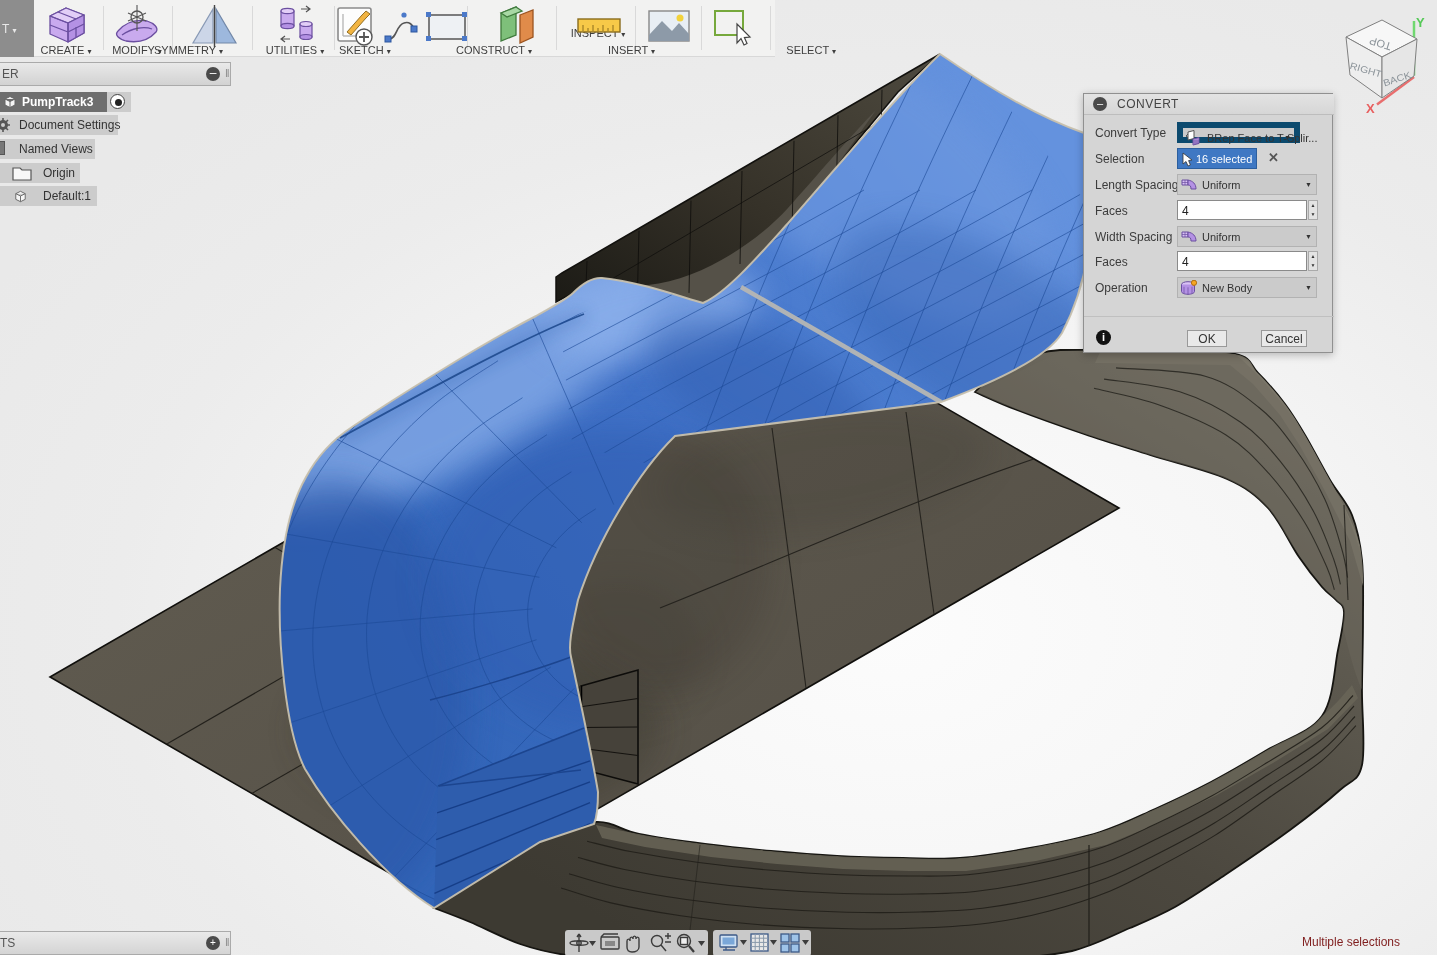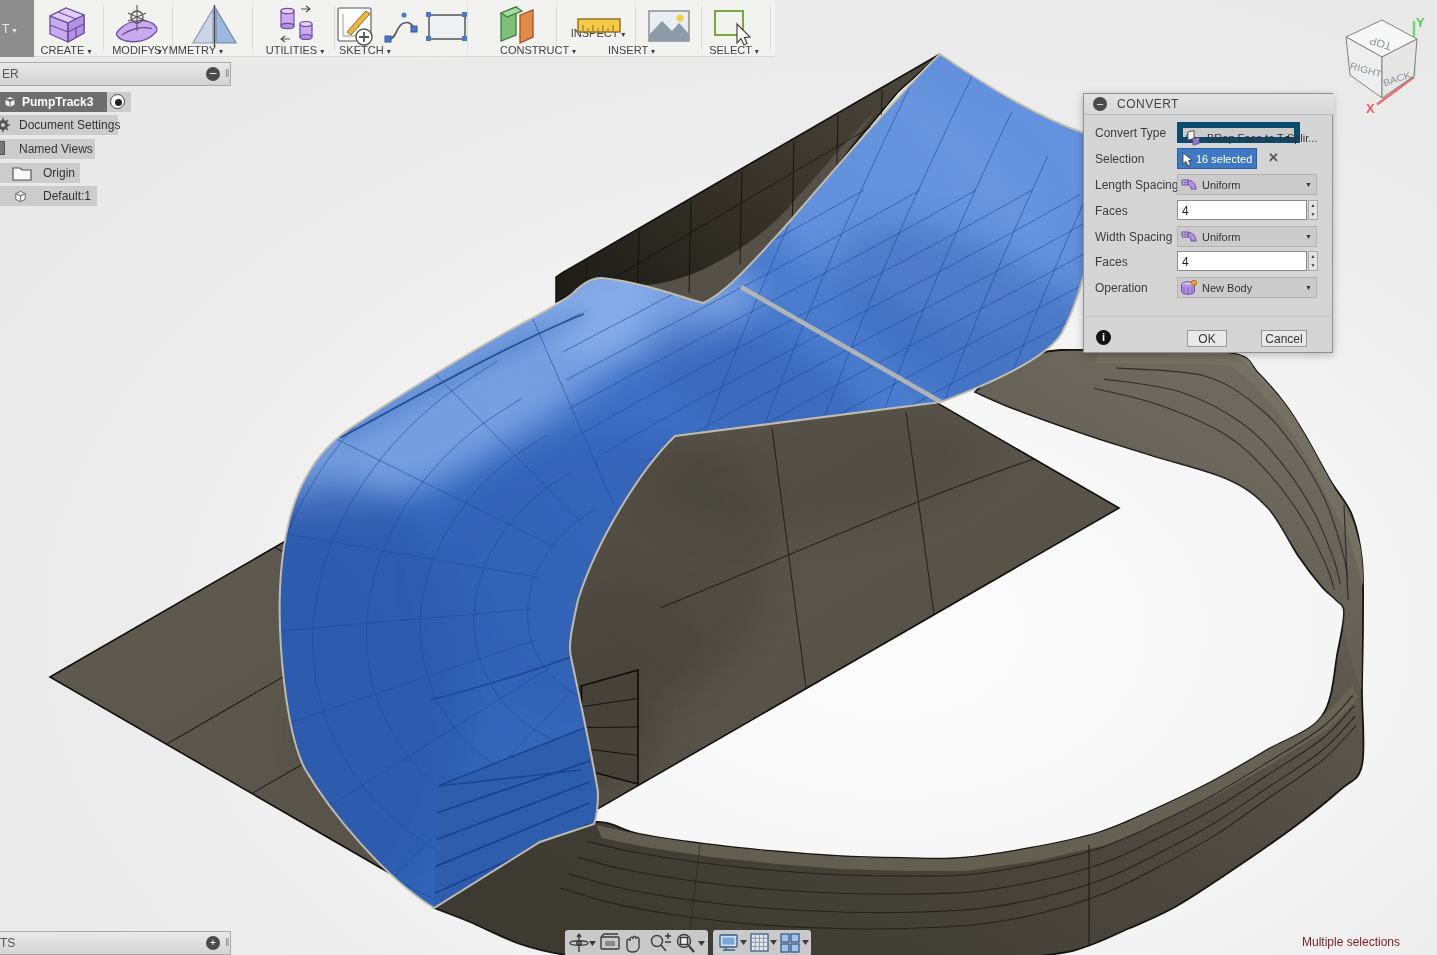--- a/index.html
+++ b/index.html
@@ -201,24 +201,24 @@
       <div style="position:absolute;left:467px;top:6px;width:1px;height:44px;background:#d9d9d9"></div>
       <div style="position:absolute;left:556px;top:6px;width:1px;height:44px;background:#d9d9d9"></div>
       <div style="position:absolute;left:635px;top:6px;width:1px;height:44px;background:#d9d9d9"></div>
       <div style="position:absolute;left:701px;top:6px;width:1px;height:44px;background:#d9d9d9"></div>
       <div style="position:absolute;left:770px;top:6px;width:1px;height:44px;background:#d9d9d9"></div>
       <div style="position:absolute;left:66px;top:44px;width:120px;margin-left:-60px;text-align:center;font-size:11px;color:#3f3f3f">CREATE <span style="font-size:8px">▾</span></div>
       <div style="position:absolute;left:137px;top:44px;width:120px;margin-left:-60px;text-align:center;font-size:11px;color:#3f3f3f">MODIFY <span style="font-size:8px">▾</span></div>
       <div style="position:absolute;left:214px;top:44px;width:120px;margin-left:-60px;font-size:11px;color:#3f3f3f">SYMMETRY <span style="font-size:8px">▾</span></div>
       <div style="position:absolute;left:295px;top:44px;width:120px;margin-left:-60px;text-align:center;font-size:11px;color:#3f3f3f">UTILITIES <span style="font-size:8px">▾</span></div>
       <div style="position:absolute;left:399px;top:44px;width:120px;margin-left:-60px;text-align:left;font-size:11px;color:#3f3f3f">SKETCH <span style="font-size:8px">▾</span></div>
-      <div style="position:absolute;left:516px;top:44px;width:120px;margin-left:-60px;text-align:right;font-size:11px;color:#3f3f3f">CONSTRUCT <span style="font-size:8px">▾</span></div>
+      <div style="position:absolute;left:516px;top:44px;width:120px;margin-left:-60px;text-align:left;font-size:11px;color:#3f3f3f">CONSTRUCT <span style="font-size:8px">▾</span></div>
       <div style="position:absolute;left:598px;top:27px;width:120px;margin-left:-60px;text-align:center;font-size:11px;color:#3f3f3f">INSPECT <span style="font-size:8px">▾</span></div>
       <div style="position:absolute;left:668px;top:44px;width:120px;margin-left:-60px;text-align:left;font-size:11px;color:#3f3f3f">INSERT <span style="font-size:8px">▾</span></div>
-      <div style="position:absolute;left:734px;top:44px;width:120px;margin-left:-60px;text-align:center;font-size:11px;color:#3f3f3f">SELECT <span style="font-size:8px">▾</span></div>
+      <div style="position:absolute;left:776px;top:44px;width:120px;margin-left:-60px;text-align:right;font-size:11px;color:#3f3f3f">SELECT <span style="font-size:8px">▾</span></div>
       <svg width="800" height="44" viewBox="0 0 800 44" style="position:absolute;left:0;top:4px">
 <g stroke="#6b4fa0" stroke-width="1.3" stroke-linejoin="round">
  <path d="M50,12 L66,4 L84,11 L84,29 L68,38 L50,30 Z" fill="#c9aaee"></path>
  <path d="M50,12 L66,4 L84,11 L68,19 Z" fill="#e2cef7"></path>
  <path d="M68,19 L84,11 L84,29 L68,38 Z" fill="#b491e4"></path>
  <path d="M68,19 L68,38 M50,12 L68,19 M58,8 L76,15 M50,21 L68,28 M68,28 L84,20 M76,23 L76,33"></path>
 </g>
 <g stroke="#6b4fa0" stroke-width="1.3">
  <path d="M118,27 C126,18 136,15 147,17 C154,19 159,24 156,28 C148,37 137,39 126,37 C119,35 114,31 118,27 Z" fill="#c9aaee"></path>
  <path d="M122,31 C132,24 144,22 152,25" fill="none"></path>

